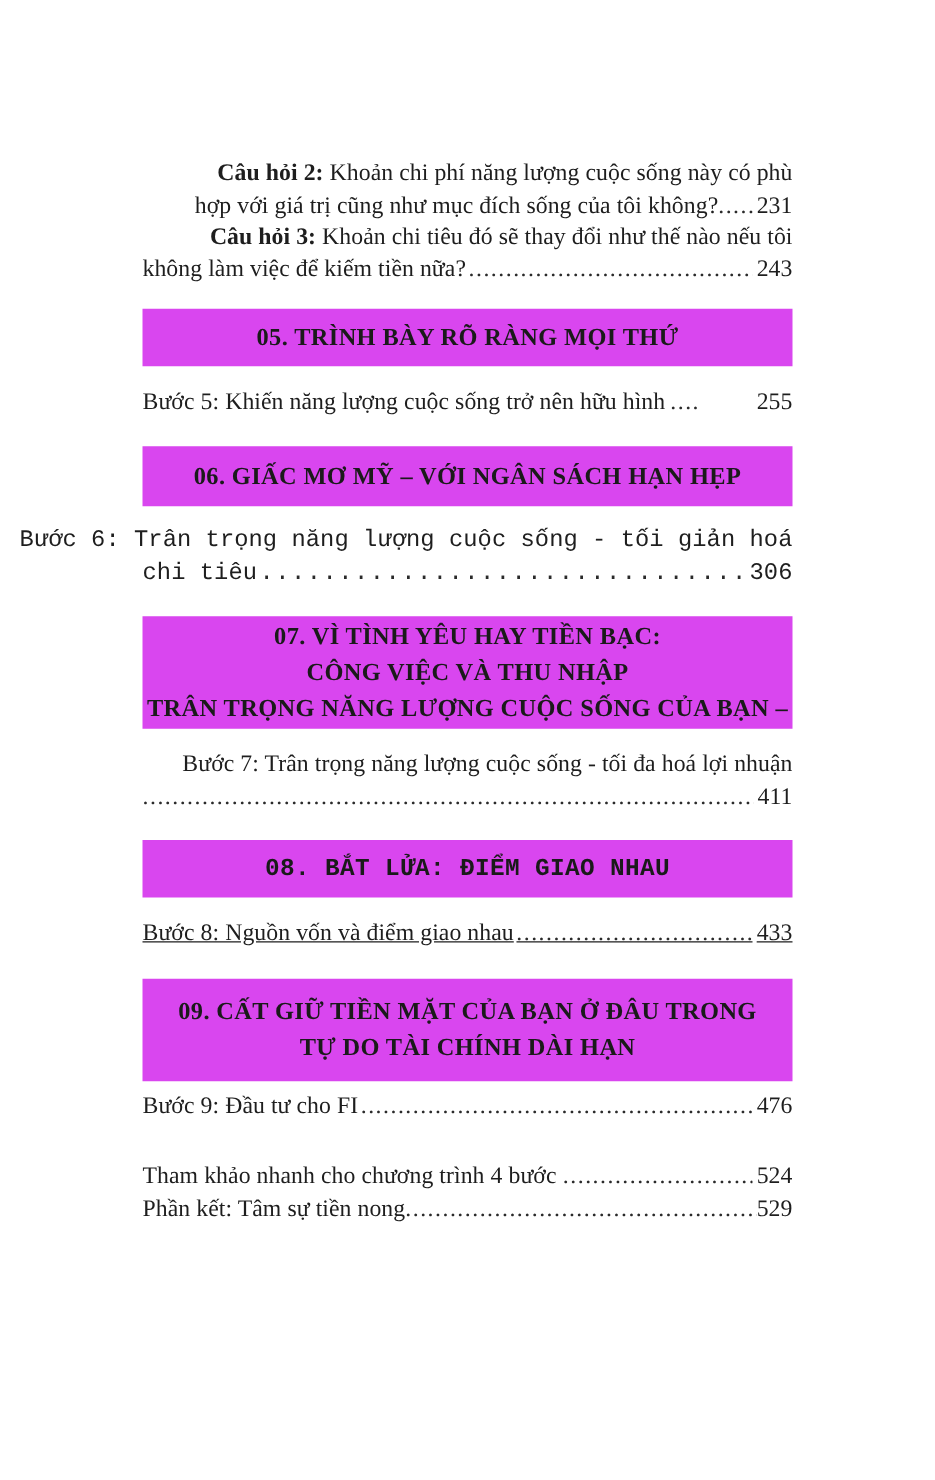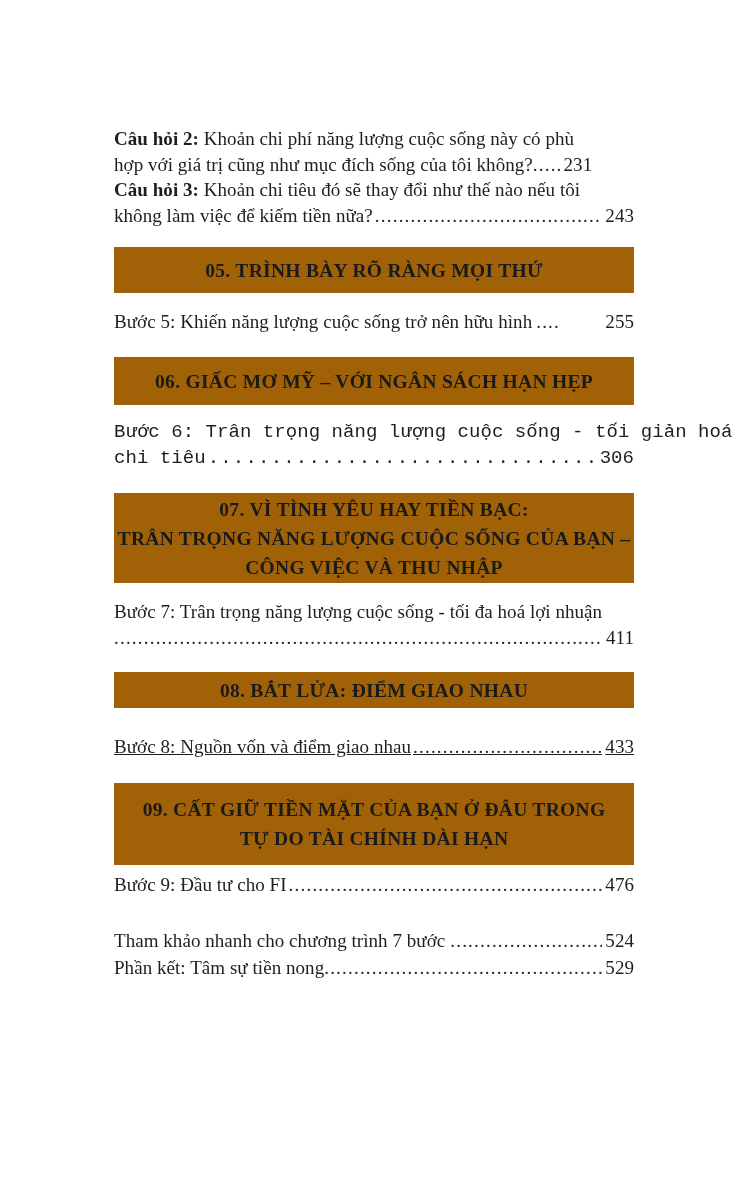--- a/index.html
+++ b/index.html
@@ -31,40 +31,41 @@
       line-height: 26px;
       letter-spacing: 0.05px;
     }
     .entry .label-strong {
       font-weight: bold;
     }
     .line {
       display: flex;
       align-items: baseline;
       white-space: nowrap;
+      justify-content: flex-end;
     }
     .line .txt {
       flex: 0 0 auto;
     }
     .line .dots {
       flex: 1 1 auto;
       overflow: hidden;
       white-space: nowrap;
       margin: 0 3px 0 2px;
       letter-spacing: 1.2px;
       color: #2a2a2a;
     }
     .line .dots.tight {
       margin-right: 0;
     }
     .line .pg {
       flex: 0 0 auto;
     }
     .band {
-      background: #a16207;
+      background: #d946ef;
       text-align: center;
       font-weight: bold;
       font-size: 19.5px;
       line-height: 29px;
       letter-spacing: 0.3px;
       color: #1a1a1a;
       display: flex;
       flex-direction: column;
       justify-content: center;
       box-sizing: border-box;
@@ -117,34 +118,34 @@
     </div>
     <div class="line">
       <span class="txt">chi tiêu</span>
       <span class="dots">..............................................................................................................................................</span>
       <span class="pg">306</span>
     </div>
   </div>
 
   <div class="abs band" style="top:493px;height:90px;">
     <div>07. VÌ TÌNH YÊU HAY TIỀN BẠC:</div>
+    <div>CÔNG VIỆC VÀ THU NHẬP</div>
     <div>TRÂN TRỌNG NĂNG LƯỢNG CUỘC SỐNG CỦA BẠN –</div>
-    <div>CÔNG VIỆC VÀ THU NHẬP</div>
   </div>
   <div class="abs entry" style="top:599px;">
     <div class="line">
       <span class="txt">Bước 7: Trân trọng năng lượng cuộc sống - tối đa hoá lợi nhuận</span>
     </div>
     <div class="line">
       <span class="dots" style="margin-left:0;">........................................................................................................................................................................</span>
       <span class="pg">411</span>
     </div>
   </div>
 
-  <div class="abs band" style="top:672px;height:36px;">
+  <div class="abs band" style="top:672px;height:46px;font-family:Liberation Mono, monospace;">
     <div>08. BẮT LỬA: ĐIỂM GIAO NHAU</div>
   </div>
   <div class="abs entry" style="top:734px;text-decoration:underline;">
     <div class="line">
       <span class="txt">Bước 8: Nguồn vốn và điểm giao nhau</span>
       <span class="dots">......................................................................</span>
       <span class="pg">433</span>
     </div>
   </div>
 
@@ -155,21 +156,21 @@
   <div class="abs entry" style="top:872px;">
     <div class="line">
       <span class="txt">Bước 9: Đầu tư cho FI</span>
       <span class="dots">...............................................................................................................</span>
       <span class="pg">476</span>
     </div>
   </div>
 
   <div class="abs entry" style="top:928px;">
     <div class="line">
-      <span class="txt">Tham khảo nhanh cho chương trình 7 bước</span>
+      <span class="txt">Tham khảo nhanh cho chương trình 4 bước</span>
       <span class="dots" style="margin-left:5px;">..........................................</span>
       <span class="pg">524</span>
     </div>
   </div>
   <div class="abs entry" style="top:955px;">
     <div class="line">
       <span class="txt">Phần kết: Tâm sự tiền nong</span>
       <span class="dots tight" style="margin:0;">........................................................................................................</span>
       <span class="pg">529</span>
     </div>

